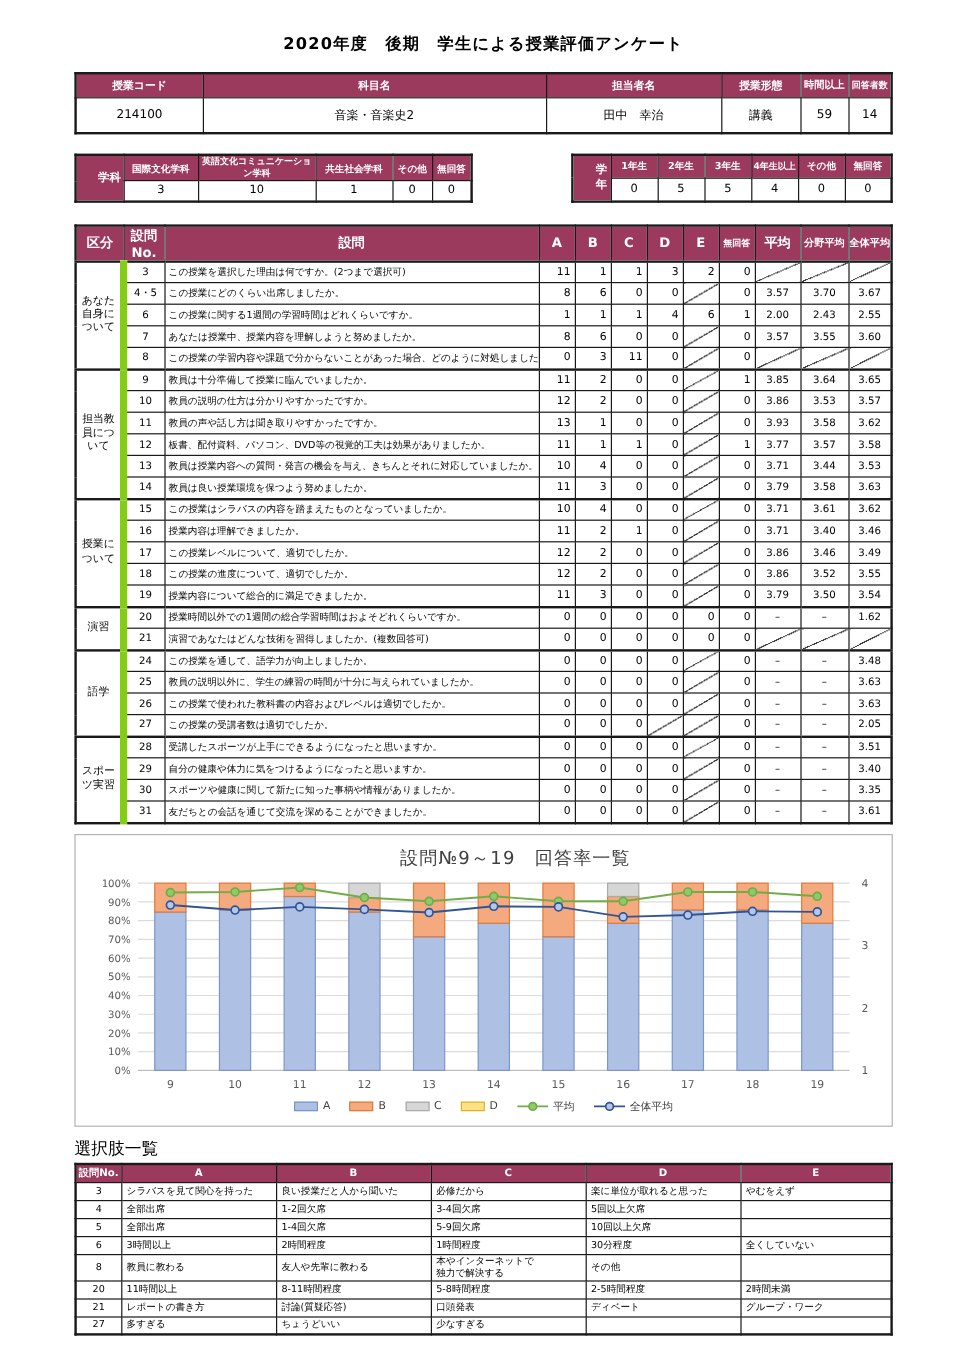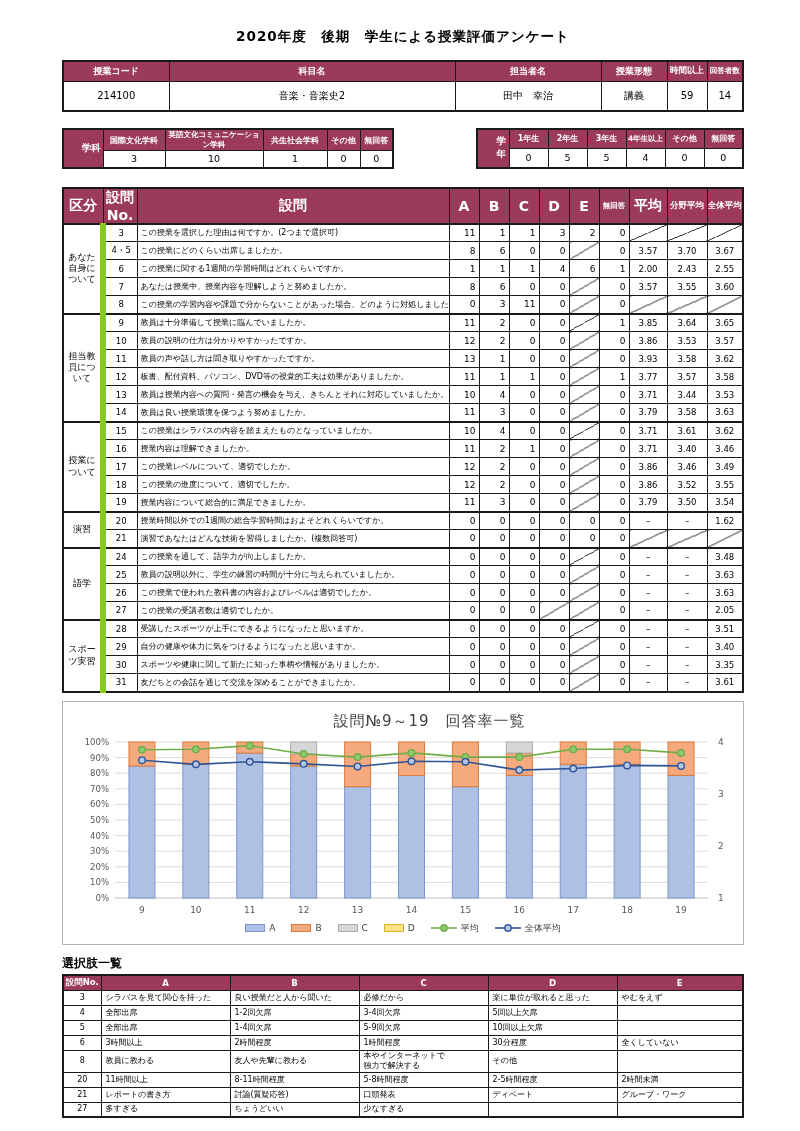--- a/index.html
+++ b/index.html
@@ -27,40 +27,40 @@
 
   
   .mini-row { margin-top:16px; display:flex; justify-content:space-between; }
   .mini-table { border:2px solid #1a1a1a; }
   .mini-table th { background:var(--maroon); color:#fff; font-size:8px; font-weight:bold; height:17px; text-align:center; }
   .mini-table td { height:17px; text-align:center; font-size:9.5px; }
   .mini-table td.mh { background:var(--maroon); color:#fff; font-weight:bold; font-size:9.5px;padding-left:16px; }
 
   
   .q-table { width:100%; margin-top:18px; border:2px solid #1a1a1a; }
-  .q-table th { background:var(--maroon); color:#fff; font-size:14px; font-weight:bold; height:20px; text-align:center; }
+  .q-table th { background:var(--maroon); color:#fff; font-size:11px; font-weight:bold; height:20px; text-align:center; }
   .q-table td { height:18px; font-size:9px; }
   .q-table td.cat-cell { text-align:center; font-size:9px; line-height:1.25; padding:4px 3px; border-right:6px solid #84cc16; }
   .q-table td.no-cell { text-align:center; font-size:8.5px; }
   .q-table td.q-cell { text-align:left; font-size:8px; padding:0 3px; white-space:nowrap; }
   .q-table td.num-cell { text-align:right; padding-right:3px; font-size:9px; }
   .q-table td.avg-cell { text-align:center; font-size:8.5px; }
   .q-table tr.group-start td { border-top:2px solid #1a1a1a; }
   .slash {
     background-image:linear-gradient(to bottom right, transparent 48.5%, #333 48.5%, #333 51.5%, transparent 51.5%);
   }
 
   
   .chart-box { margin-top:8px; border:1px solid #b3b3b3; height:244px; background:#fff; padding-top:2px; }
   .chart-legend { display:flex; justify-content:center; align-items:center; gap:16px; margin-top:-2px; }
   .legend-item { display:flex; align-items:center; gap:4px; font-size:9px; color:#404040; }
   .legend-swatch { width:20px; height:8px; display:inline-block; }
 
   
-  .choices-label { margin-top:10px; font-size:12px; font-weight:bold; }
+  .choices-label { margin-top:10px; font-size:14px; font-weight:normal; }
   .choices-table { width:100%; margin-top:2px; border:2px solid #1a1a1a; }
   .choices-table th { background:var(--maroon); color:#fff; font-size:8.5px; font-weight:bold; height:16px; text-align:center; }
   .choices-table td { font-size:8px; padding:0 4px; height:15px; white-space:pre-line; line-height:1.3; }
   .choices-table td.cno { text-align:center; padding:1px 1px; }
 
   :root { --maroon:#9B3A5C; }
 </style>
 </head>
 <body>
 

